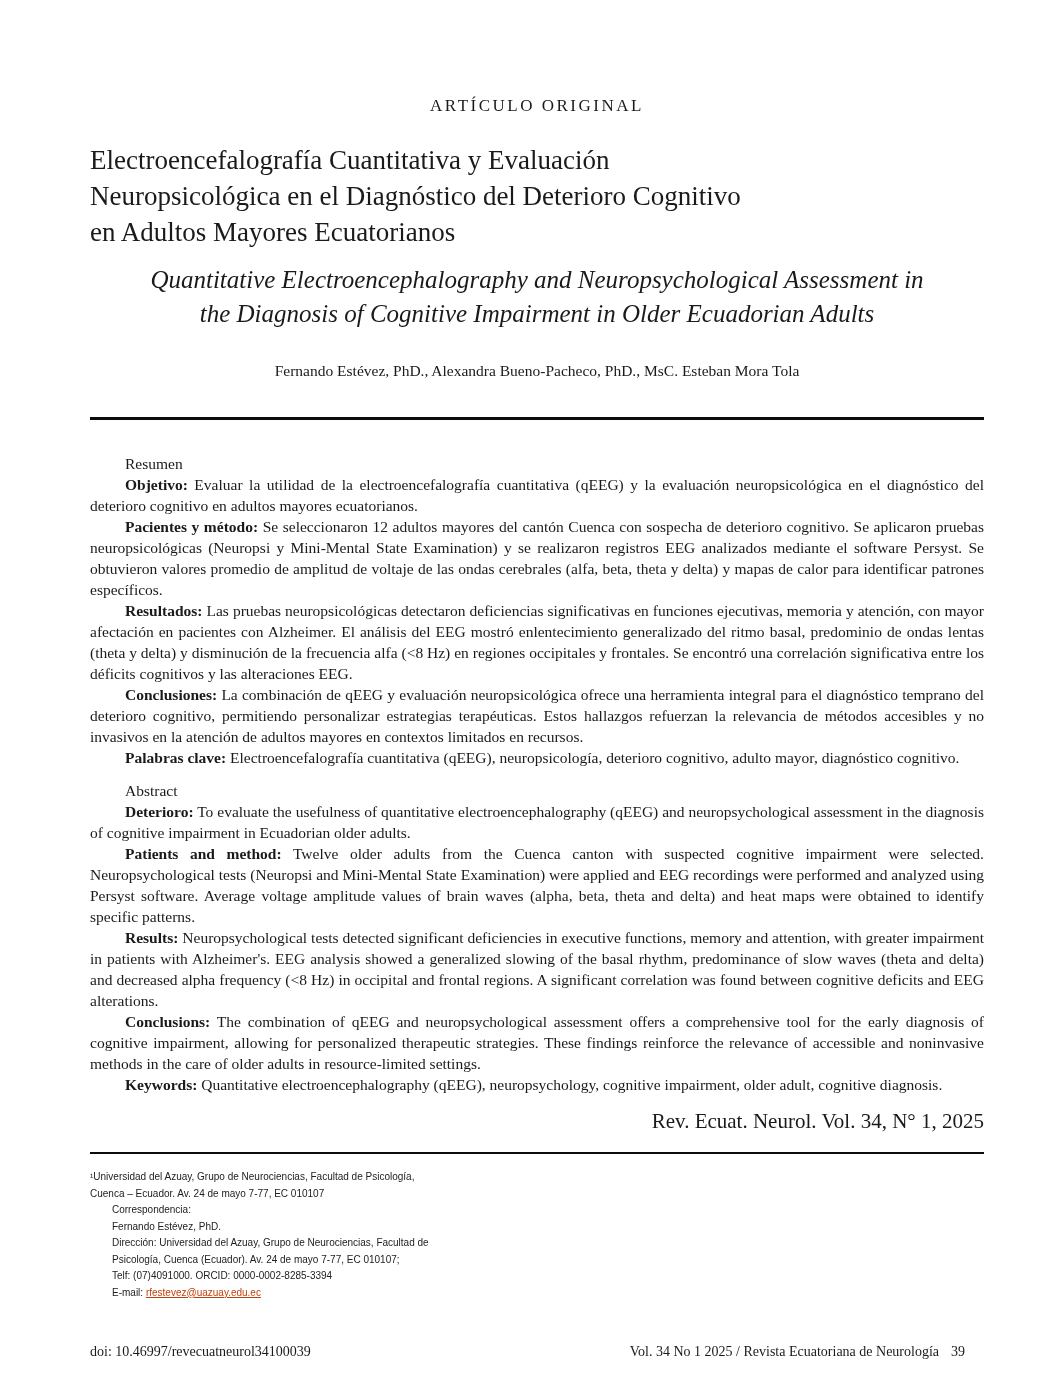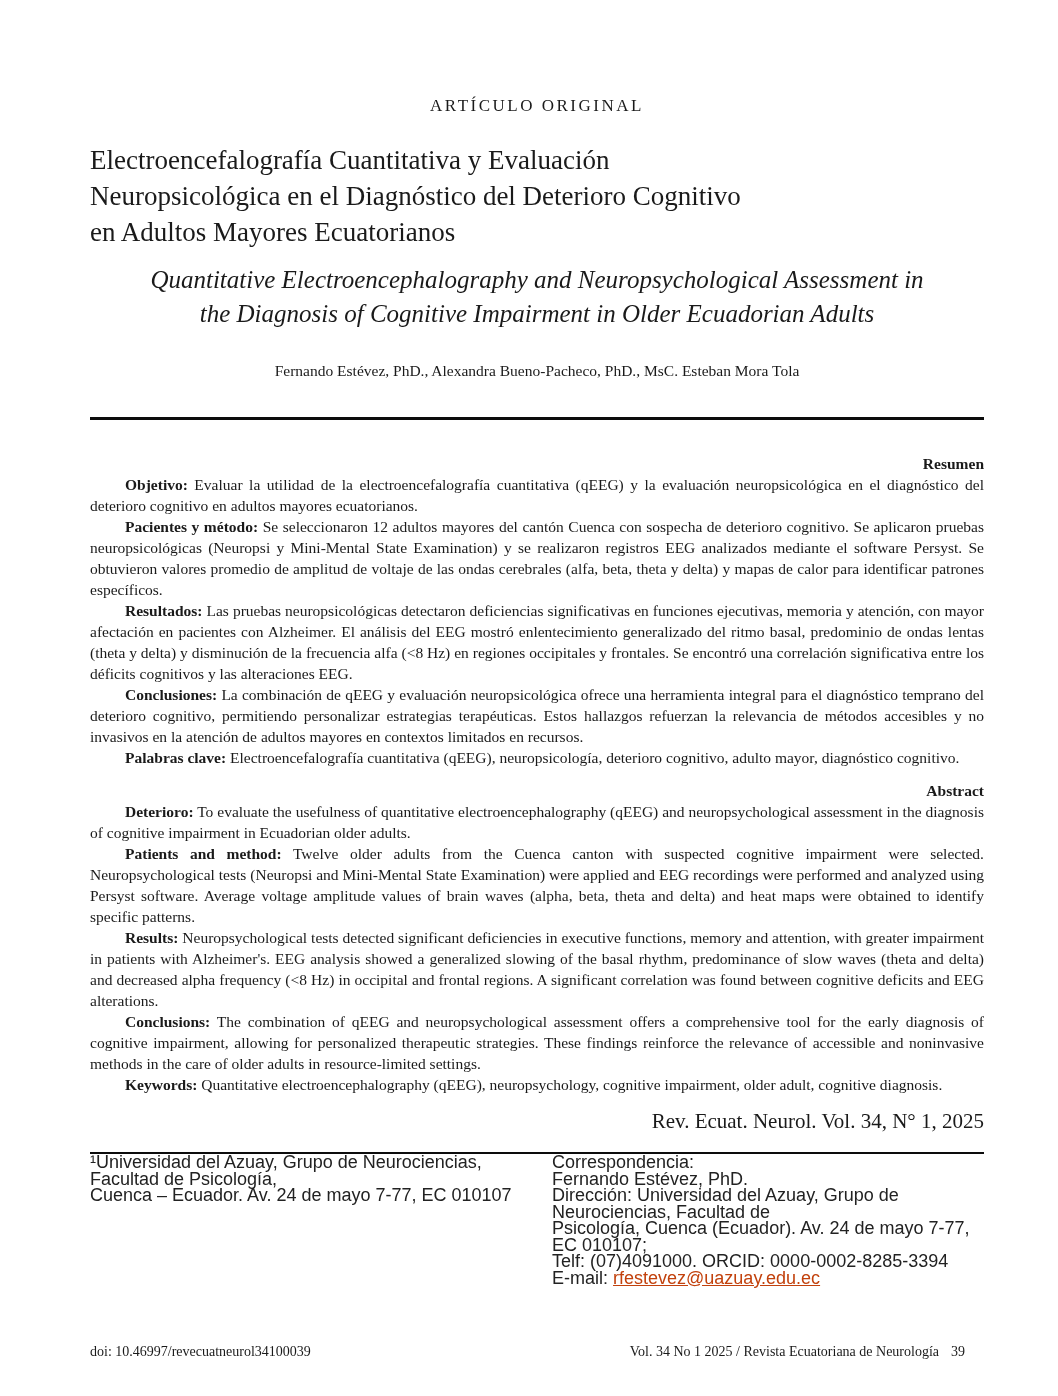--- a/index.html
+++ b/index.html
@@ -23,28 +23,28 @@
     margin-top: 13px; text-align: center;
     font-size: 25px; line-height: 34px; font-weight: normal; font-style: italic;
     white-space: pre-line;
   }
   .authors { margin-top: 31px; text-align: center; font-size: 15.5px; }
   .rule { border: none; height: 2.5px; background: #0c0c0c; }
   .rule-top { margin-top: 37px; }
   .rule-bottom { margin-top: 18px; }
   section { margin-top: 33px; font-size: 15.5px; line-height: 21px; text-align: justify; }
   section.abstract-en { margin-top: 12px; }
-  .sec-heading { padding-left: 35px; font-weight: bold; text-align: right; }
+  .sec-heading { padding-left: 35px; font-weight: normal; text-align: left; }
   .para { text-indent: 35px; }
   .para b.label-italic { }
   .journal-ref { margin-top: 14px; text-align: right; font-size: 21px; }
   .footnotes {
-    display: flex; 
+    display: flex; margin-top: 15px;
     font-family: "Liberation Sans", sans-serif;
-    font-size: 18px; line-height: 16.5px; color: #222;
+    font-size: 10px; line-height: 16.5px; color: #222; flex-direction: column;
   }
   .affiliation { width: 440px; white-space: pre-line; }
   .correspondence { margin-left: 22px; flex: 1; }
   .corr-lines { white-space: pre-line; }
   .email-line a { color: #c2410c; text-decoration: underline; cursor: pointer; }
   .footer {
     position: absolute; left: 90px; right: 93px; bottom: 36px;
     display: flex; justify-content: space-between; align-items: baseline;
     font-size: 14px;
   }

